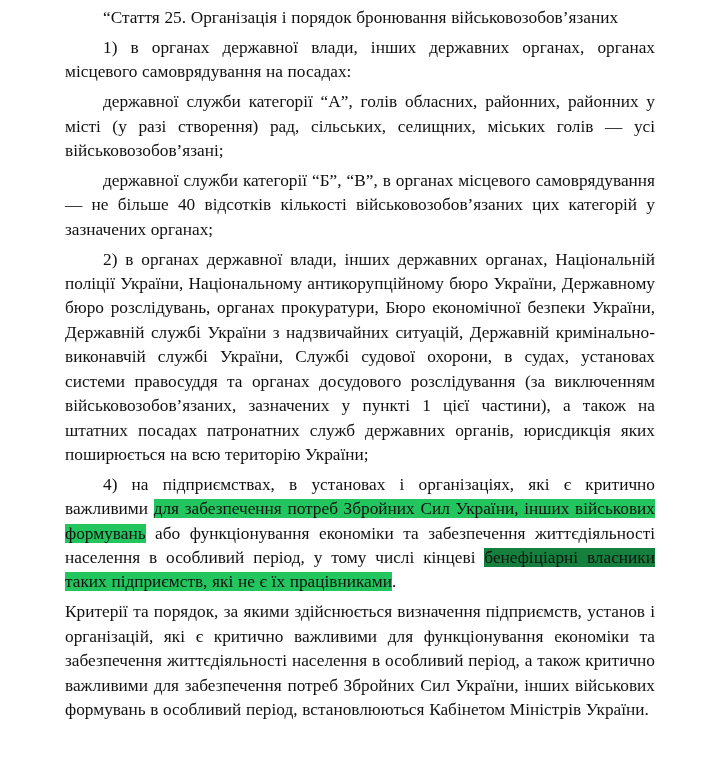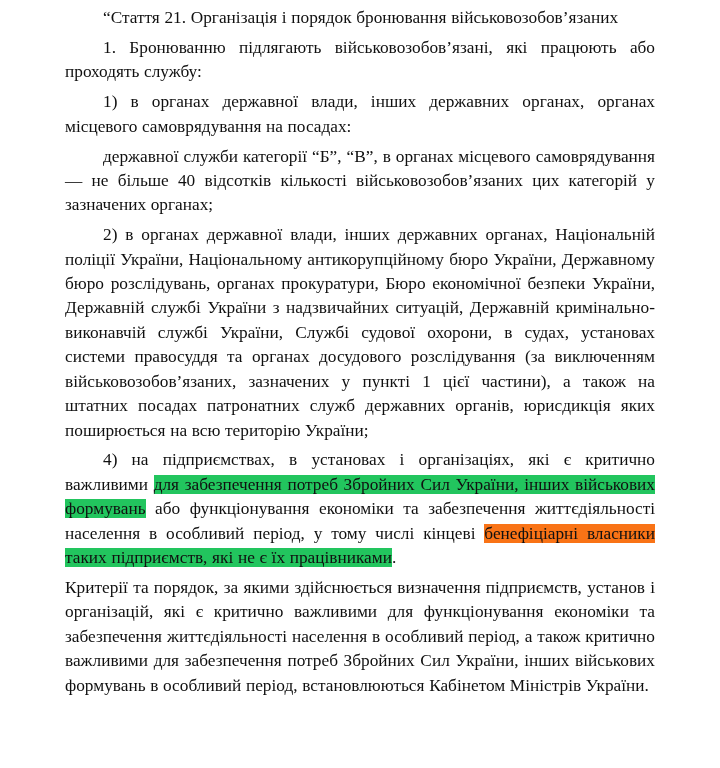--- a/index.html
+++ b/index.html
@@ -42,40 +42,40 @@
   }
   b, .b {
     font-weight: normal;
   }
   .hl-cyan {
     background-color: #22c55e;
     box-decoration-break: clone;
     -webkit-box-decoration-break: clone;
   }
   .hl-green {
-    background-color: #f97316;
+    background-color: #15803d;
     box-decoration-break: clone;
     -webkit-box-decoration-break: clone;
   }
   
   .para:last-child {
     margin-bottom: 0;
   }
 </style>
 </head>
 <body>
 
 <div id="page">
 
-  <p class="para">“Стаття 21. Організація і порядок бронювання військовозобов’язаних</p>
+  <p class="para">“Стаття 25. Організація і порядок бронювання військовозобов’язаних</p>
 
-  <p class="para">1. Бронюванню підлягають військовозобов’язані, які працюють або проходять службу:</p>
 
   <p class="para">1) в органах державної влади, інших державних органах, органах місцевого самоврядування на посадах:</p>
 
+  <p class="para">державної служби категорії “А”, голів обласних, районних, районних у місті (у разі створення) рад, сільських, селищних, міських голів — усі військовозобов’язані;</p>
 
   <p class="para"><span>державної служби категорії “Б”, “В”, в органах місцевого самоврядування — </span><b>не більше</b><span> 40 відсотків кількості військовозобов’язаних </span><b>цих категорій у зазначених органах</b><span>;</span></p>
 
   <p class="para"><span>2) в </span><b>органах державної влади, інших державних органах</b><span>, Національній поліції України, Національному антикорупційному бюро України, Державному бюро розслідувань, органах прокуратури, Бюро економічної безпеки України, Державній службі України з надзвичайних ситуацій, </span><b>Державній кримінально-виконавчій службі України</b><span>, Службі судової охорони, в судах, </span><b>установах</b><span> системи правосуддя та органах досудового розслідування </span><b>(за виключенням військовозобов’язаних, зазначених у пункті 1 цієї частини), а також на штатних посадах патронатних служб державних органів, юрисдикція яких поширюється на всю територію України</b><span>;</span></p>
 
 
   <p class="para"><span>4) на підприємствах, в установах і організаціях, які є критично важливими </span><b class="hl-cyan">для забезпечення потреб Збройних Сил України, інших військових формувань</b><b> або функціонування</b><span> економіки та забезпечення життєдіяльності населення в особливий період, у тому числі кінцеві </span><span class="hl-green">бенефіціарні власники</span><span> </span><b class="hl-cyan">таких підприємств, </b><b class="hl-cyan">які не є їх працівниками</b><span>.</span></p>
 
   <p class="para noindent">Критерії та порядок, за якими здійснюється визначення підприємств, установ і організацій, які є критично важливими для функціонування економіки та забезпечення життєдіяльності населення в особливий період, а також критично важливими для забезпечення потреб Збройних Сил України, інших військових формувань в особливий період, встановлюються Кабінетом Міністрів України.</p>
 

